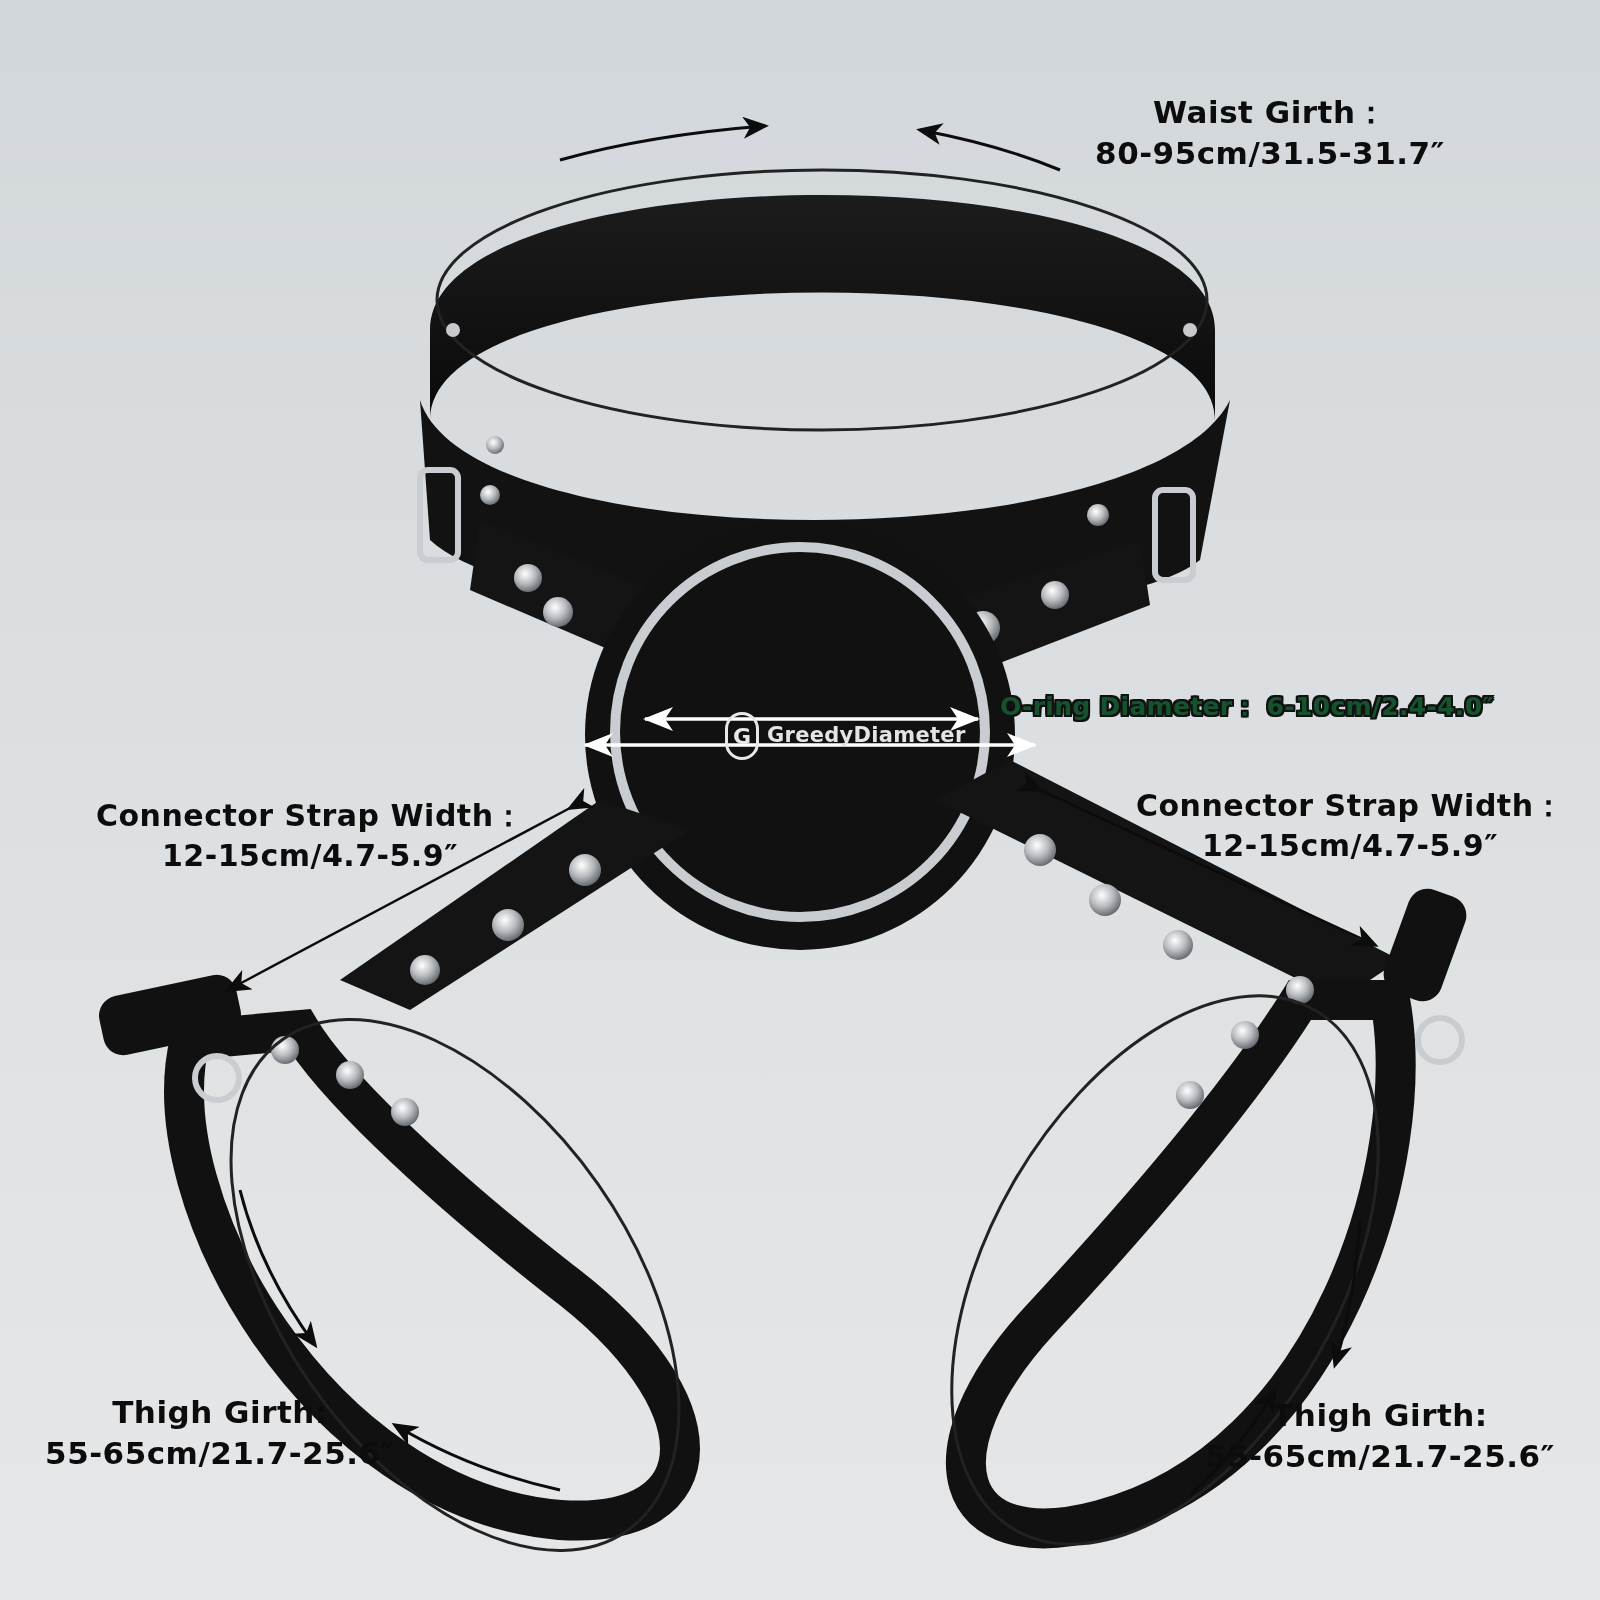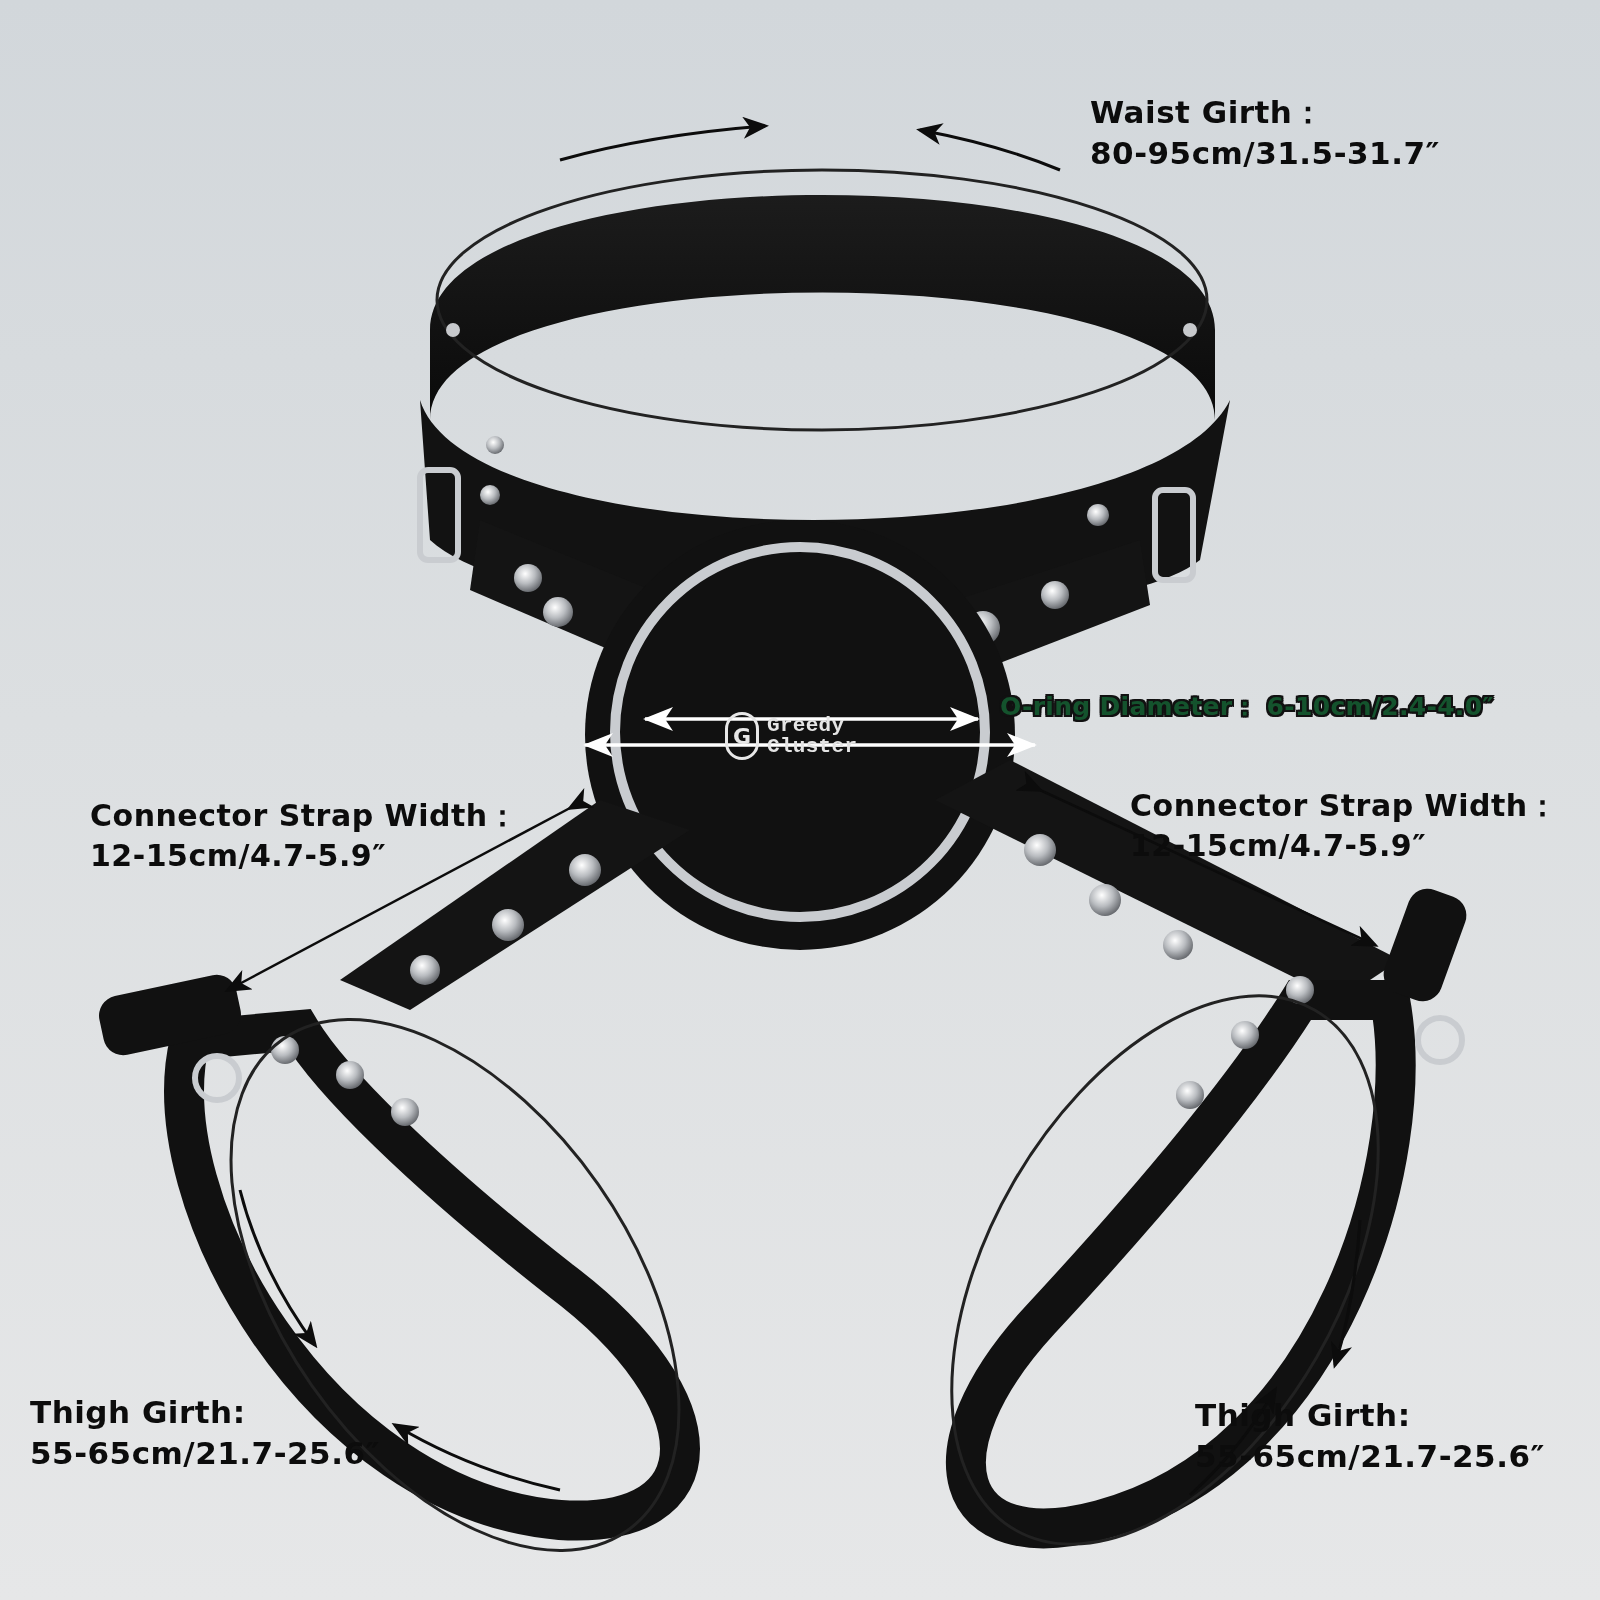--- a/index.html
+++ b/index.html
@@ -5,21 +5,21 @@
   html, body { margin: 0; padding: 0; }
   body {
     width: 1600px; height: 1600px; overflow: hidden;
     background: linear-gradient(180deg, #d2d7db 0%, #dcdfe1 45%, #e6e7e8 100%);
     font-family: "DejaVu Sans", "Liberation Sans", sans-serif;
     position: relative;
   }
   .stage { position: absolute; inset: 0; }
   svg.art { position: absolute; left: 0; top: 0; }
   .label {
-    position: absolute; color: #0c0c0c;
+    position: absolute; text-align: center; color: #0c0c0c;
     font-weight: bold; letter-spacing: 0.5px; line-height: 1.32;
   }
   .label .t, .label .v { display: block; white-space: nowrap; }
   .waist { left: 1090px; top: 92px; width: 360px; font-size: 31px; }
   .conn-left { left: 90px; top: 796px; width: 440px; font-size: 30px; }
   .conn-right { left: 1130px; top: 786px; width: 440px; font-size: 30px; }
   .thigh-left { left: 30px; top: 1392px; width: 380px; font-size: 31px; }
   .thigh-right { left: 1195px; top: 1395px; width: 370px; font-size: 31px; }
   .outlined {
     position: absolute; color: #14532d; font-weight: bold; font-size: 25px;
@@ -31,21 +31,21 @@
   .oring { left: 1000px; top: 690px; }
   .plate { left: 1040px; top: 730px; }
   .brand {
     position: absolute; left: 725px; top: 712px; display: flex; align-items: center; gap: 8px;
   }
   .brand .logo {
     width: 34px; height: 48px; border: 3px solid #e8e8e8; border-radius: 18px;
     box-sizing: border-box; display: flex; align-items: center; justify-content: center;
     color: #e8e8e8; font-weight: bold; font-size: 22px;
   }
-  .brand .words { display: flex; flex-direction: column; line-height: 1.02; font-family: Liberation Mono, monospace; }
+  .brand .words { display: flex; flex-direction: row; line-height: 1.02; }
   .brand .words span { color: #e4e4e4; font-weight: bold; font-size: 21px; letter-spacing: 0.3px; }
 </style>
 </head>
 <body>
 
 <div class="stage">
 
   <svg class="art" width="1600" height="1600" viewBox="0 0 1600 1600">
     <defs>
       <marker id="arrowB" markerWidth="10" markerHeight="10" refX="8" refY="5" orient="auto" markerUnits="userSpaceOnUse">
@@ -148,21 +148,21 @@
       <line x1="978" y1="719" x2="645" y2="719" stroke="#ffffff" stroke-width="3" marker-end="url(#arrowW)"></line>
       <line x1="585" y1="745" x2="1035" y2="745" stroke="#ffffff" stroke-width="3" marker-end="url(#arrowW)"></line>
       <line x1="1035" y1="745" x2="585" y2="745" stroke="#ffffff" stroke-width="3" marker-end="url(#arrowW)"></line>
     </g>
   </svg>
 
   <div class="brand">
     <div class="logo">G</div>
     <div class="words">
       <span>Greedy</span>
-      <span>Cluster</span>
+      <span>Diameter</span>
     </div>
   </div>
 
   <div class="label waist">
     <span class="t">Waist Girth：</span>
     <span class="v">80-95cm/31.5-31.7″</span>
   </div>
 
   <div class="outlined oring">O-ring Diameter： 6-10cm/2.4-4.0″</div>
 

